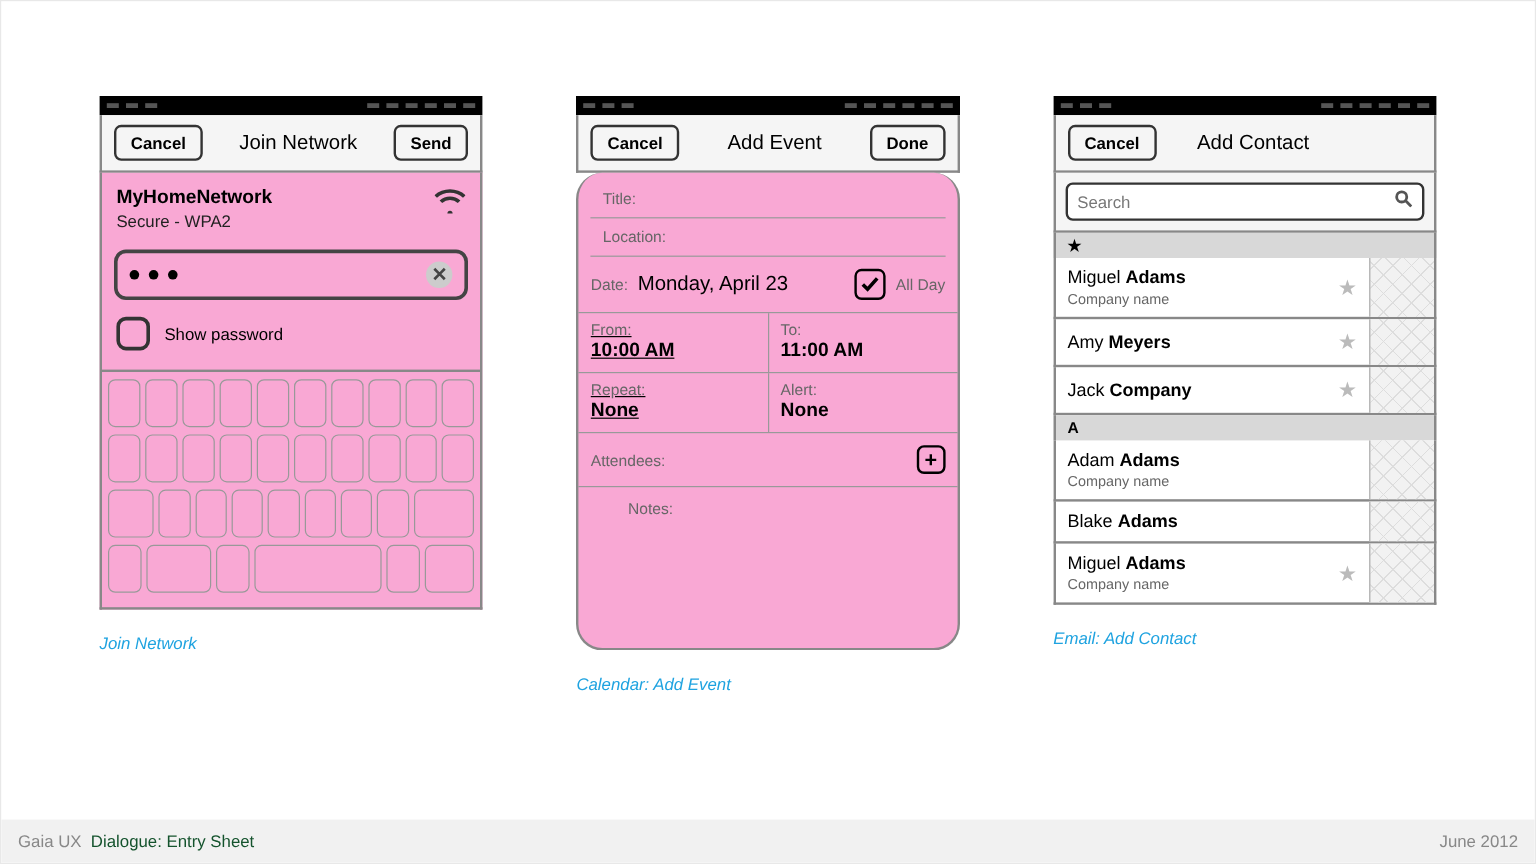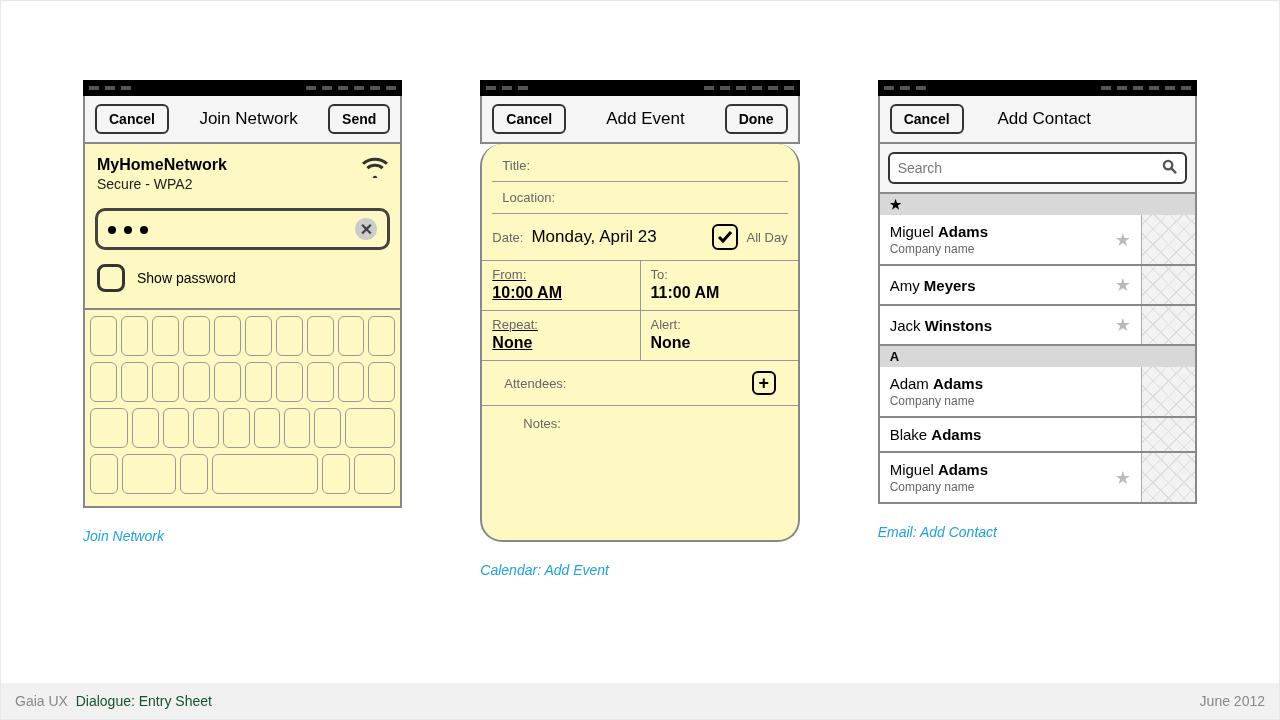--- a/index.html
+++ b/index.html
@@ -5,21 +5,21 @@
 * { box-sizing: border-box; margin: 0; padding: 0; font-family: -apple-system, Helvetica, Arial, sans-serif; }
 body { background: #fff; width: 1280px; height: 720px; position: relative; border: 1px solid #e8e8e8; }
 .panels { display: flex; gap: 78px; padding: 79px 82px 0; }
 .phone { width: 320px; }
 .titlebar { height: 16px; background: #000; display: flex; align-items: center; padding: 0 6px; justify-content: space-between; }
 .tb-left, .tb-right { display: flex; gap: 6px; }
 .tb-left span, .tb-right span { width: 10px; height: 4px; background: #555; display: inline-block; }
 .header { background: #f5f5f5; border: 2px solid #888; border-top: none; padding: 8px 10px; display: flex; align-items: center; justify-content: space-between; }
 .btn { border: 2px solid #333; border-radius: 6px; padding: 5px 12px; font-size: 14px; font-weight: 600; background: #f5f5f5; cursor: pointer; }
 .header-title { font-size: 17px; flex: 1; text-align: center; }
-.body { border: 2px solid #888; border-top: none; background: #fef9c3; }
+.body { border: 2px solid #888; border-top: none; background: #f9a8d4; }
 
 
 .net-row { padding: 12px 12px 16px; display: flex; justify-content: space-between; align-items: flex-start; }
 .net-name { font-weight: 700; font-size: 16px; }
 .net-sec { font-size: 14px; color: #222; margin-top: 2px; }
 .wifi-icon svg { width: 26px; height: 22px; }
 .pw-box { margin: 0 10px 14px; border: 3px solid #444; border-radius: 10px; height: 42px; display: flex; align-items: center; padding: 0 10px; justify-content: space-between; }
 .pw-dots span { width: 8px; height: 8px; background: #000; border-radius: 50%; display: inline-block; margin-right: 8px; }
 .clear-icon { width: 22px; height: 22px; border-radius: 50%; background: #ccc; display: flex; align-items: center; justify-content: center; font-weight: 700; color: #444; }
 .show-pw { display: flex; align-items: center; gap: 12px; padding: 0 12px 16px; }
@@ -34,21 +34,21 @@
 
 
 .field { padding: 8px 10px; border-bottom: 1.5px solid #999; }
 .field-label { font-size: 13px; color: #666; }
 .field-value { font-size: 16px; font-weight: 600; margin-top: 2px; }
 .date-row { display: flex; align-items: center; padding: 10px 10px; border-bottom: 1.5px solid #999; gap: 8px; }
 .chk-filled { width: 26px; height: 26px; border: 2.5px solid #000; border-radius: 6px; display: flex; align-items: center; justify-content: center; }
 .two-col { display: flex; border-bottom: 1.5px solid #999; }
 .two-col > div { flex: 1; padding: 6px 10px 8px; }
 .two-col > div:first-child { border-right: 1.5px solid #999; text-decoration: underline; }
-.attendees { display: flex; justify-content: space-between; align-items: center; padding: 10px 22px; border-bottom: 1.5px solid #999; }
+.attendees { display: flex; justify-content: space-between; align-items: center; padding: 10px 10px; border-bottom: 1.5px solid #999; }
 .plus-btn { width: 24px; height: 24px; border: 2.5px solid #000; border-radius: 6px; display: flex; align-items: center; justify-content: center; font-weight: 900; font-size: 18px; }
 .notes { padding: 10px 10px; height: 134px; margin-left: 31px; }
 
 
 .search-wrap { padding: 8px 8px; border: 2px solid #888; border-top: none; background: #f5f5f5; }
 .search { border: 2px solid #333; border-radius: 6px; height: 32px; display: flex; align-items: center; padding: 0 8px; justify-content: space-between; background: #fff; }
 .search-text { color: #777; font-size: 14px; }
 .mag svg { width: 15px; height: 15px; }
 .section-h { background: #d8d8d8; padding: 3px 10px; font-size: 13px; font-weight: 700; border-left: 2px solid #888; border-right: 2px solid #888; }
 .contact { display: flex; border: 2px solid #888; border-top: none; }
@@ -276,21 +276,21 @@
             <div>
               <div class="c-name">Amy <span class="last">Meyers</span></div>
             </div>
             <div class="star">★</div>
           </div>
           <div class="thumb"></div>
         </div>
         <div class="contact">
           <div class="contact-main">
             <div>
-              <div class="c-name">Jack <span class="last">Winstons</span></div>
+              <div class="c-name">Jack <span class="last">Company</span></div>
             </div>
             <div class="star">★</div>
           </div>
           <div class="thumb"></div>
         </div>
       </div>
     <div class="section-h">A</div>
     <div id="a-list">
         <div class="contact">
           <div class="contact-main">

